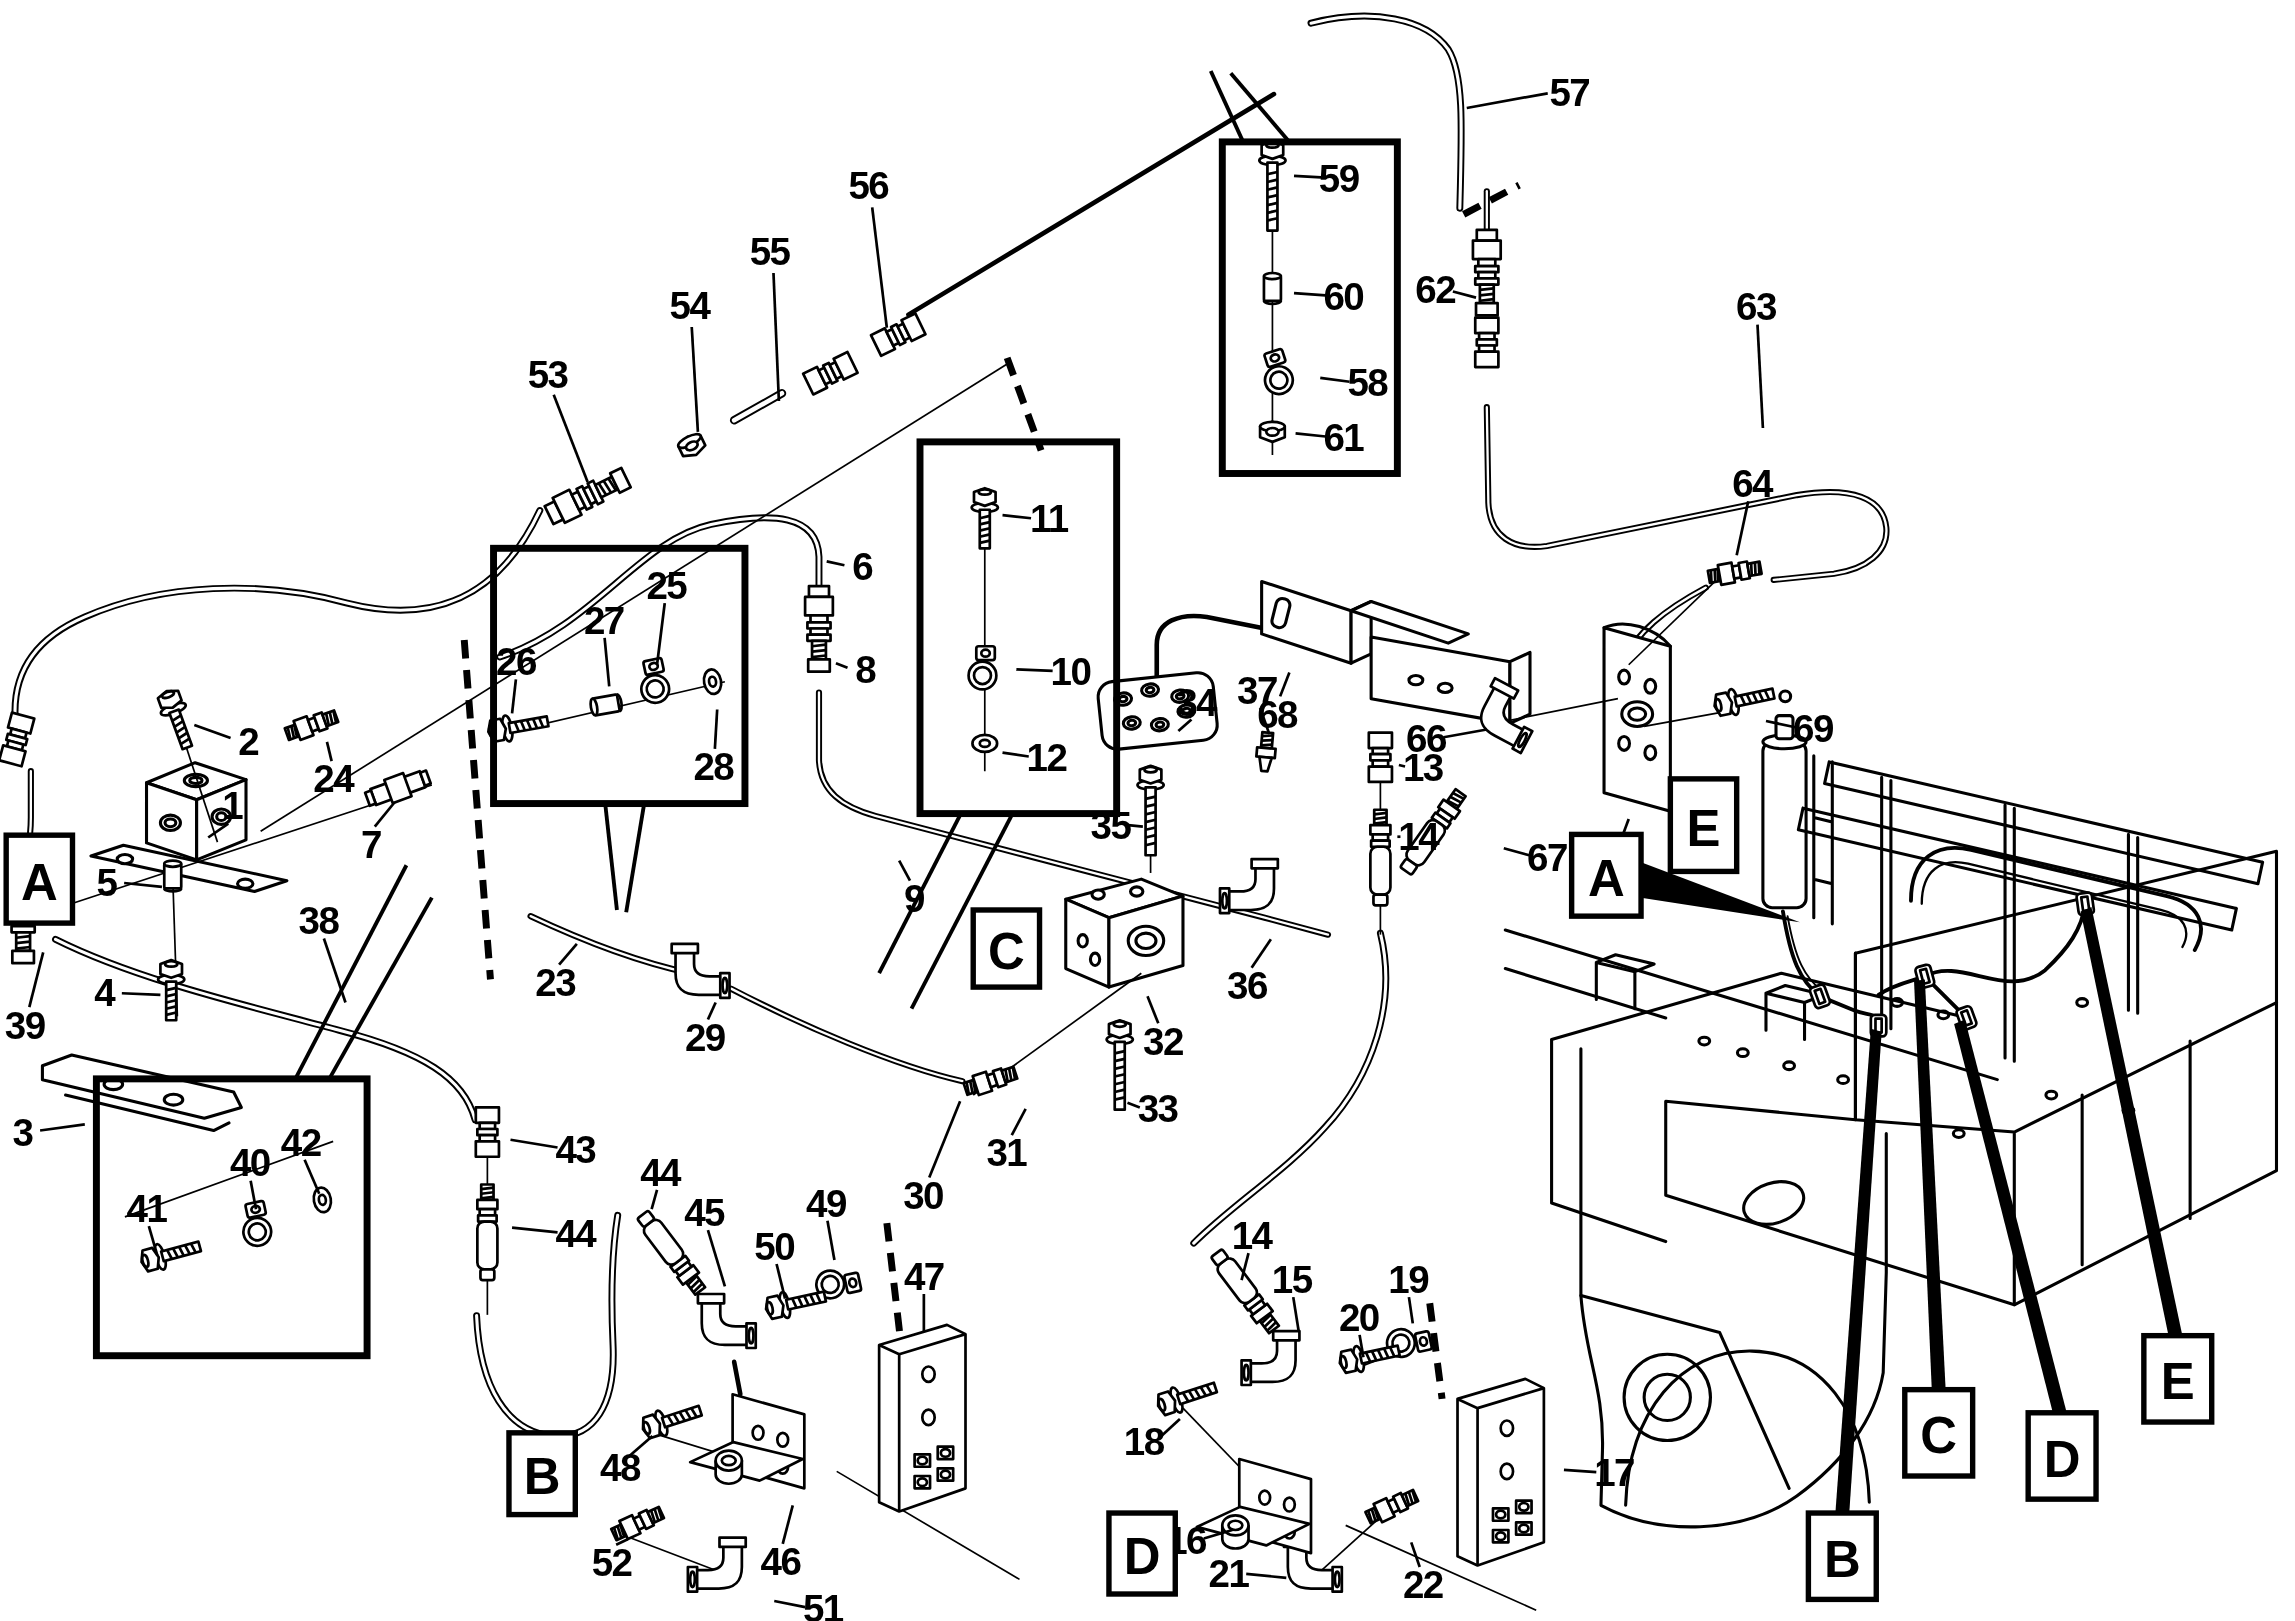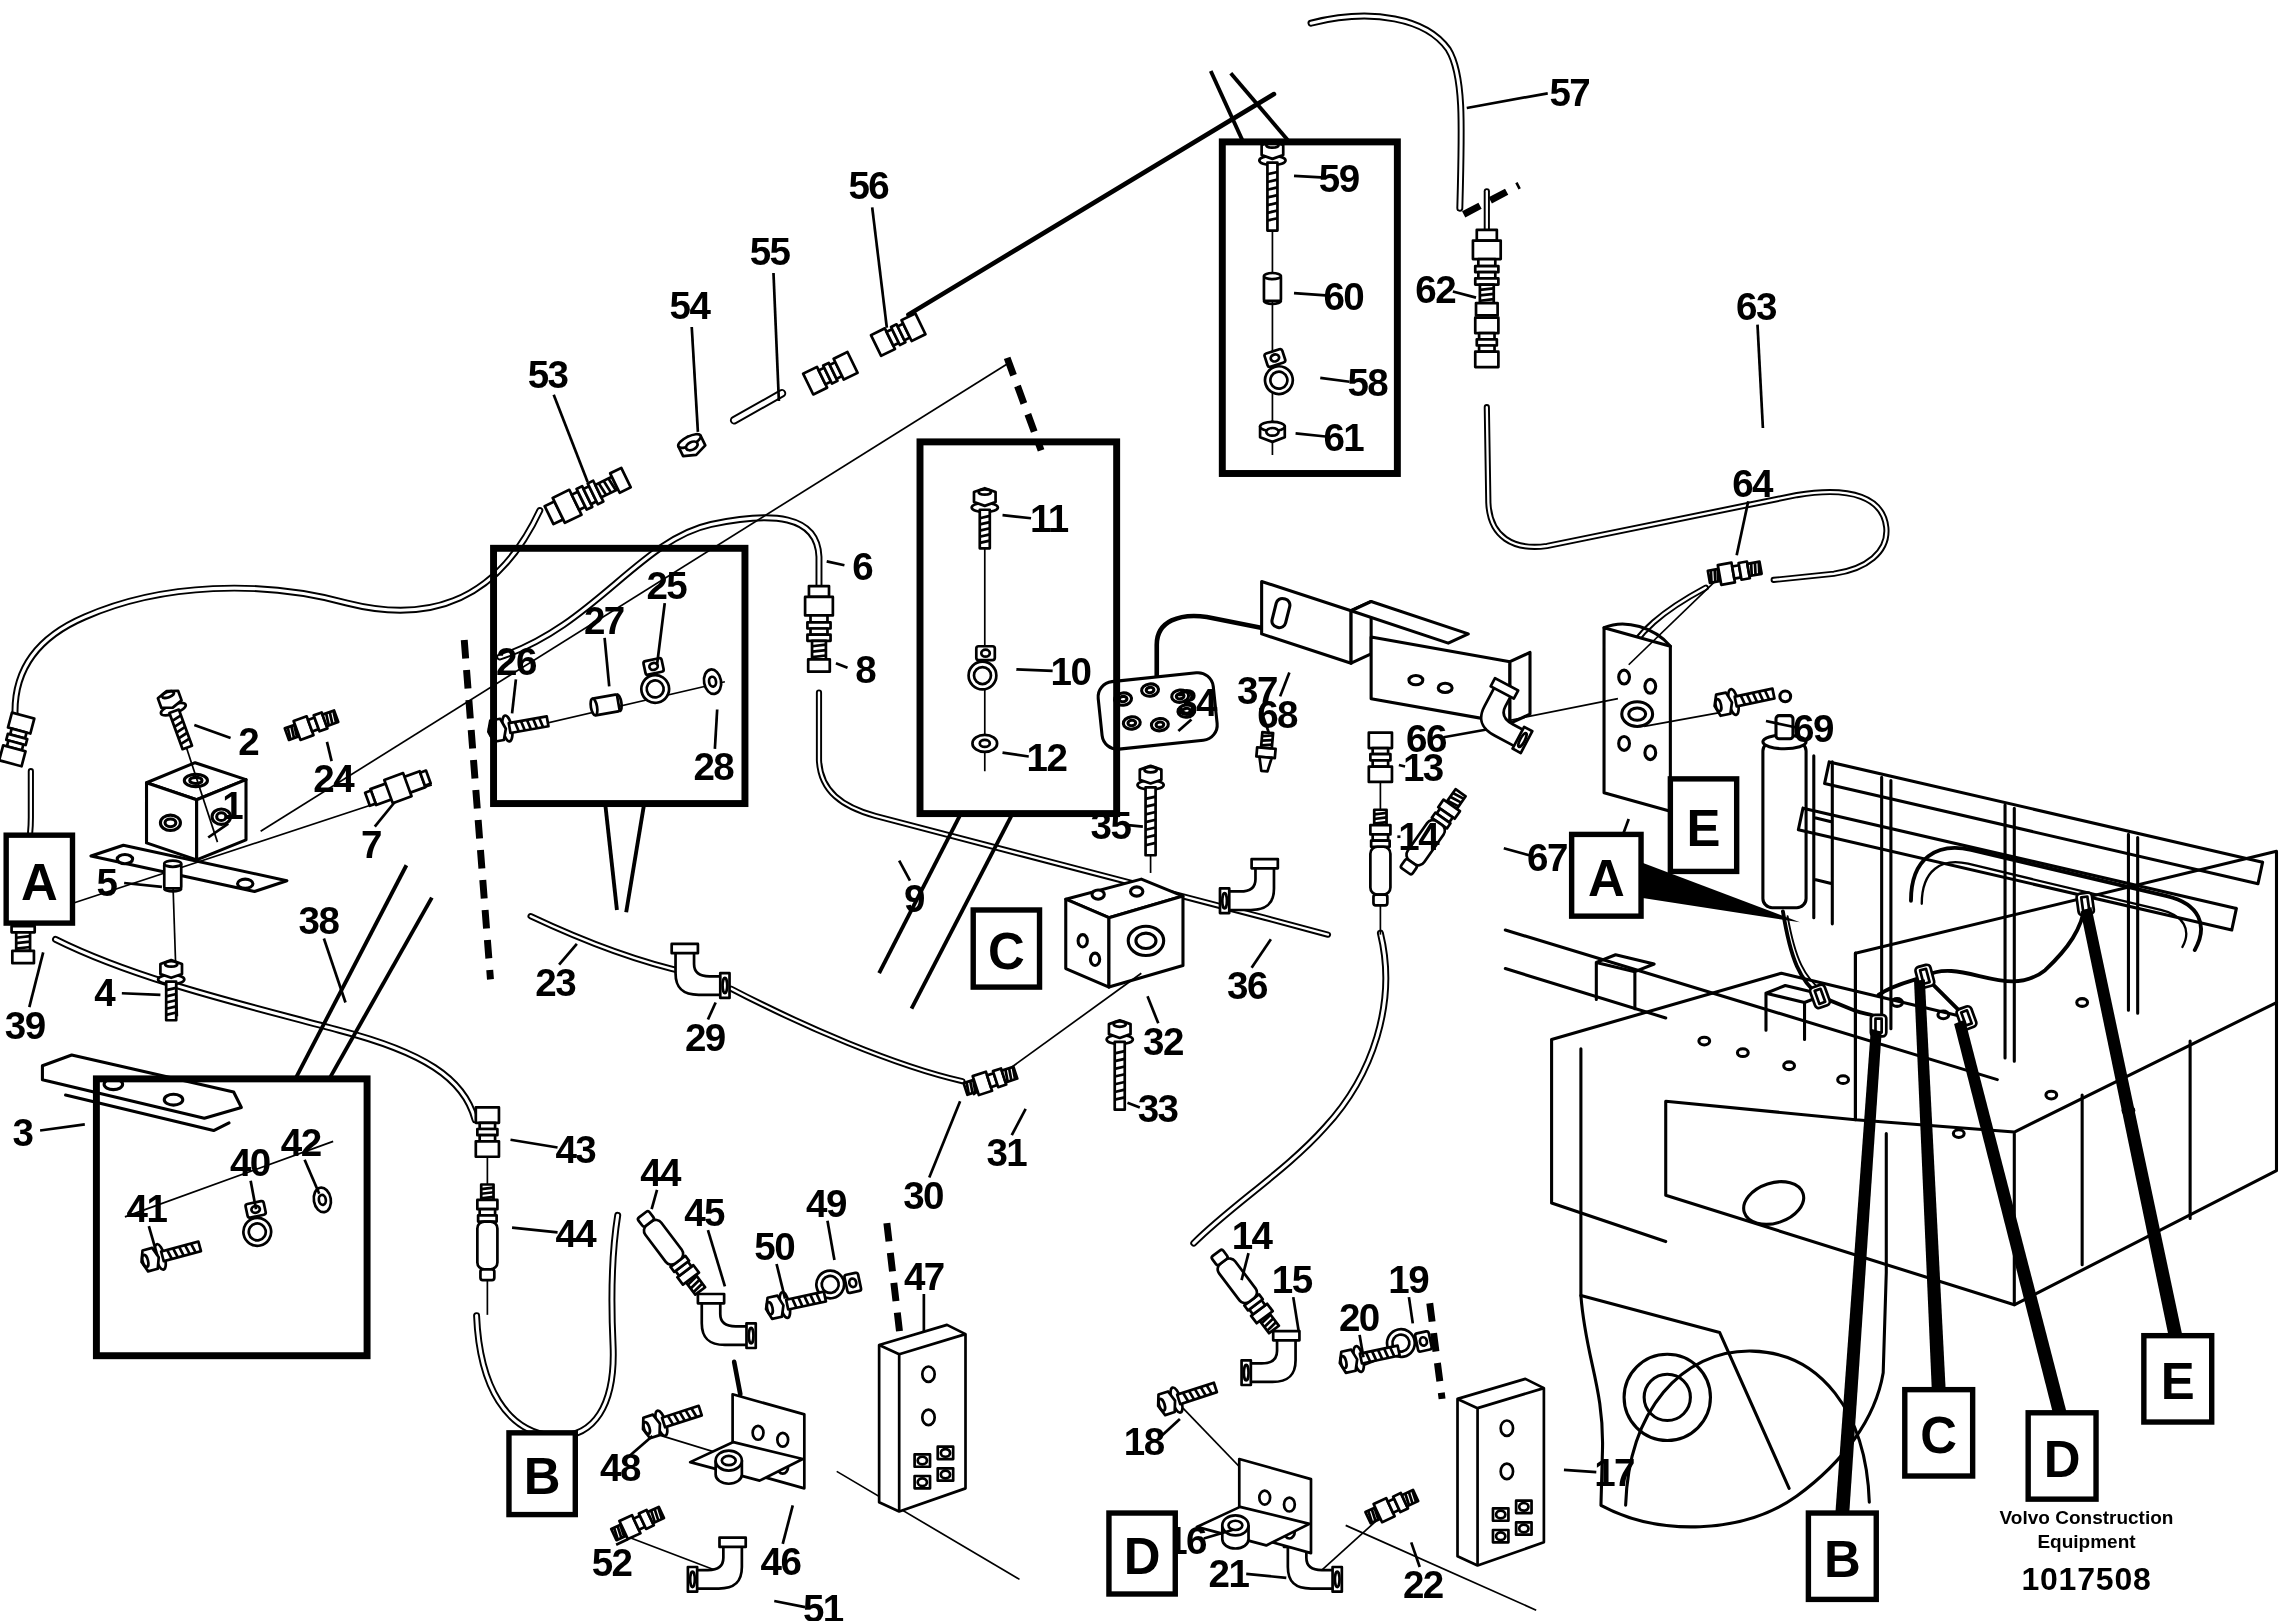--- a/index.html
+++ b/index.html
@@ -724,19 +724,14 @@
           <text x="2674" y="1892" text-anchor="middle" dominant-baseline="central" class="letter">D</text>
         </g>
         <g>
           <polygon points="2812 1732 2830 1732 2712 1176 2698 1182" fill="#000"></polygon>
           <rect x="2780" y="1732" width="88" height="112" fill="#fff" stroke="#000" stroke-width="7"></rect>
           <text x="2824" y="1792" text-anchor="middle" dominant-baseline="central" class="letter">E</text>
         </g>
       </g>
 </svg>
 
-<div class="footer">
-  <div class="brand">Volvo Construction</div>
-  <div class="brand">Equipment</div>
-  <div class="docnum">1017508</div>
-</div>
 </div>
 
 
 </body></html>

